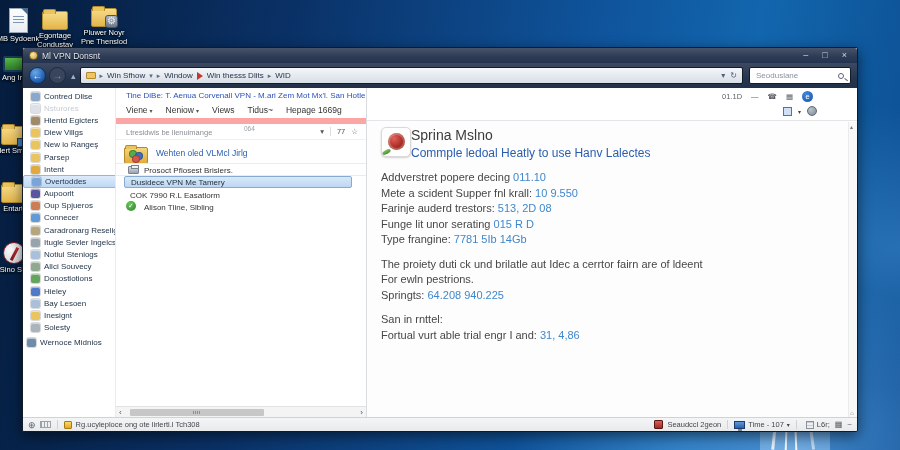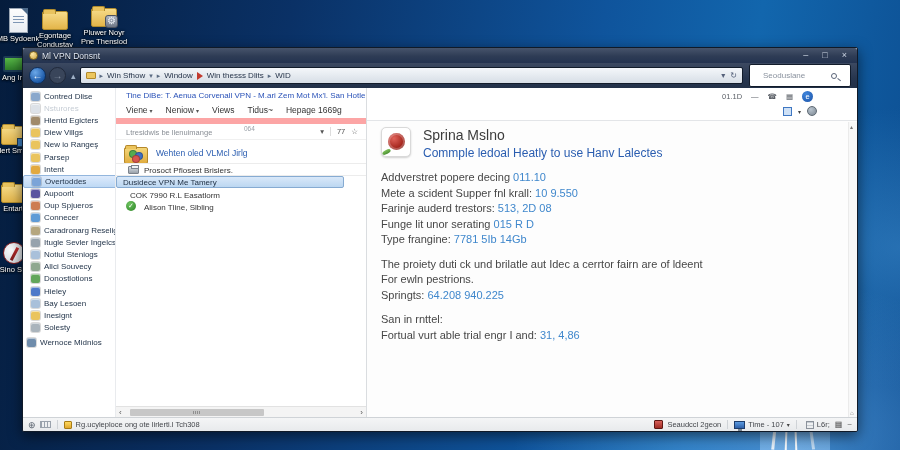--- a/index.html
+++ b/index.html
@@ -53,22 +53,22 @@
   .back { background:radial-gradient(circle at 35% 30%, #6aa7e8, #1d5aa8 70%); border:1px solid #0e2f5c; }
   .fwd  { background:radial-gradient(circle at 35% 30%, #5a6activate, #39455a 70%); background:radial-gradient(circle at 35% 30%, #5a6activate, #39455a); background:#39455a; border:1px solid #20293a; color:#8b97a9; }
   .up-glyph { color:#9fb0c6; font-size:9px; margin:0 4px 0 2px; cursor:pointer; }
   .crumbbar { flex:1 1 auto; height:17px; background:linear-gradient(#f4f7fa,#d7dee6); border:1px solid #121c2b; border-radius:2px;
     display:flex; align-items:center; padding:0 5px; font-size:8px; color:#26344a; gap:4px; white-space:nowrap; overflow:hidden; }
   .crumb { cursor:pointer; }
   .crumb-sep, .crumb-caret { color:#5a6superior; color:#5a6b82; font-size:7px; }
   .mini-folder { width:10px; height:7px; background:#ecc65e; border:1px solid #b1892c; border-radius:1px; flex:0 0 auto; }
   .mini-flag { width:0; height:0; border-top:4px solid transparent; border-bottom:4px solid transparent; border-left:6px solid #c23a2e; flex:0 0 auto; }
   .crumb-right { margin-left:auto; display:flex; gap:5px; color:#55617a; font-size:8px; }
-  .searchbox { width:102px; height:23px; margin-left:6px; background:#fff; border:1px solid #121c2b; border-radius:2px;
-    display:flex; align-items:center; padding:0 13px; flex:0 0 auto; }
+  .searchbox { width:102px; height:17px; margin-left:6px; background:#fff; border:1px solid #121c2b; border-radius:2px;
+    display:flex; align-items:center; padding:0 6px; flex:0 0 auto; }
   .searchbox .stext { flex:1; font-size:8px; color:#8a929e; }
   .mag { width:6px; height:6px; border:1.4px solid #5a6residual; border:1.4px solid #5a6478; border-radius:50%; position:relative; }
   .mag::after { content:""; position:absolute; left:5px; top:5px; width:4px; height:1.4px; background:#5a6478; transform:rotate(40deg); }
 
   .content { position:absolute; left:0; top:40px; right:0; bottom:14px; background:#fff; overflow:hidden; }
 
   
   .sidebar { position:absolute; left:0; top:0; bottom:0; width:92px; padding-top:2px; background:#fff; }
   .s-item { display:flex; align-items:center; gap:4px; height:12.2px; padding-left:8px; font-size:8px; color:#1e3046; cursor:pointer; white-space:nowrap; }
   .s-ico { width:9px; height:9px; border-radius:2px; flex:0 0 auto; box-shadow:inset 0 1px 0 rgba(255,255,255,.5), 0 0 0 1px rgba(0,0,0,.15); }
@@ -91,42 +91,42 @@
   .folder-chart { position:absolute; left:8px; top:7px; width:24px; height:17px; background:linear-gradient(#f4d679,#e0ac3e); border:1px solid #b5882a; border-radius:2px; }
   .folder-chart::before { content:""; position:absolute; left:0; top:-3px; width:10px; height:3px; background:#ecc45c; border:1px solid #b5882a; border-bottom:none; border-radius:2px 2px 0 0; }
   .fc-dot { position:absolute; width:8px; height:8px; border-radius:50%; border:1px solid rgba(0,0,0,.25); }
   .fc-dot.g { left:4px; top:2px; background:#56ab4e; }
   .fc-dot.b { left:10px; top:4px; background:#3f6fc2; }
   .fc-dot.r { left:7px; top:7px; background:#d8544f; }
   .featured .ft { font-size:9px; color:#3a3a3a; }
   .featured .flk { font-size:8.5px; color:#2a5db0; margin-top:2px; cursor:pointer; }
   .mrow { position:relative; display:flex; align-items:flex-end; height:12px; font-size:8px; color:#333; padding-left:28px; cursor:pointer; }
   .mrow.bordered { border-top:1px solid #ececec; border-bottom:1px solid #ececec; height:13px; }
-  .mrow.sel { width:228px; padding-left:6px; background:linear-gradient(#d9e8f9,#bcd7f1); border:1px solid #86abd2; border-radius:2px; color:#1c2c40; }
+  .mrow.sel { margin-left:8px; width:228px; padding-left:6px; background:linear-gradient(#d9e8f9,#bcd7f1); border:1px solid #86abd2; border-radius:2px; color:#1c2c40; }
   .mrow.plain { padding-left:14px; }
   .printer { position:absolute; left:12px; top:2px; width:11px; height:8px; background:linear-gradient(#d7dde3,#9aa2ab); border:1px solid #7b828c; border-radius:1px; }
   .printer::before { content:""; position:absolute; left:2px; top:-2px; width:6px; height:2px; background:#eef1f4; border:1px solid #7b828c; }
   .chk { position:absolute; left:10px; top:1px; width:10px; height:10px; border-radius:50%; background:radial-gradient(circle at 35% 30%, #6cc25e, #2e8527); color:#fff; font-size:7px; line-height:10px; text-align:center; }
   .hscroll { position:absolute; left:0; right:0; bottom:0; height:11px; background:#f4f4f4; border-top:1px solid #e2e2e2; }
   .hscroll .arr { position:absolute; top:1px; font-size:8px; color:#555; cursor:pointer; }
   .hscroll .arr.l { left:3px; } .hscroll .arr.r { right:3px; }
   .hthumb { position:absolute; left:14px; top:2px; width:134px; height:7px; background:#c7c7c7; border-radius:1px; cursor:grab; }
   .hthumb::after { content:""; position:absolute; left:50%; top:2px; width:7px; height:3px; margin-left:-4px;
      background:repeating-linear-gradient(90deg,#8f8f8f 0 1px, transparent 1px 2px); }
 
   
   .rpane { position:absolute; left:343px; right:0; top:0; bottom:0; background:#fdfdfd; border-left:1px solid #dadde0; }
   .r-top { position:absolute; left:0; right:0; top:0; height:33px; background:#fff; border-bottom:1px solid #e3e5e8; }
   .mini1 { position:absolute; right:44px; top:3px; display:flex; align-items:center; gap:9px; font-size:7.5px; color:#5a5f66; }
   .help-badge { width:11px; height:11px; border-radius:50%; background:radial-gradient(circle at 35% 30%, #3f85dd, #1d55a8); color:#fff; font-size:7.5px; line-height:11px; text-align:center; cursor:pointer; }
   .mini2 { position:absolute; right:40px; top:18px; display:flex; align-items:center; gap:6px; }
   .view-sq { width:9px; height:9px; border:1.5px solid #3f77c2; background:#cfe1f6; cursor:pointer; }
   .view-car { font-size:6px; color:#444; }
   .globe { width:10px; height:10px; border-radius:50%; background:radial-gradient(circle at 35% 30%, #b9c4cf, #7c8892); border:1px solid #5f6a74; cursor:pointer; }
-  .r-head { position:absolute; left:14px; top:39px; display:flex; gap:12px; align-items:flex-start; }
+  .r-head { position:absolute; left:14px; top:39px; display:flex; align-items:flex-start; }
   .app-badge { width:30px; height:30px; background:#fff; border:1px solid #d9d9d9; border-radius:5px; box-shadow:0 1px 2px rgba(0,0,0,.18); position:relative; }
   .berry { position:absolute; left:6px; top:5px; width:17px; height:17px; border-radius:50%;
      background:radial-gradient(circle at 35% 32%, #e0625a, #a3251c 62%, #6d140e); box-shadow:inset 0 0 0 2px rgba(255,255,255,.25); }
   .leaf { position:absolute; left:0px; bottom:2px; width:9px; height:4px; border-radius:50%; background:linear-gradient(#7ec15a,#4c8f33); transform:rotate(-28deg); }
   .r-title { font-size:14px; color:#3c3c3c; }
   .r-tag { font-size:12px; color:#2a5db0; margin-top:3px; cursor:pointer; }
   .r-body { position:absolute; left:14px; top:82px; right:30px; font-size:11px; color:#474747; line-height:15.5px; }
   .val { color:#3f87cc; }
   .gap { height:9px; }
   .vscroll { position:absolute; right:0; top:34px; bottom:0; width:9px; background:#f8f8f8; border-left:1px solid #ebebeb; }

